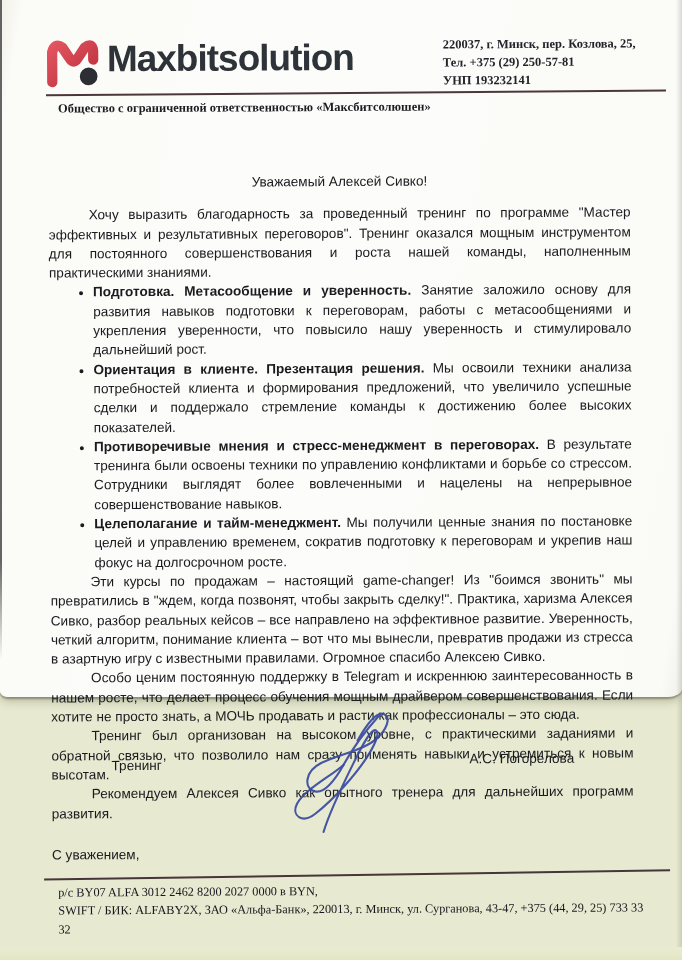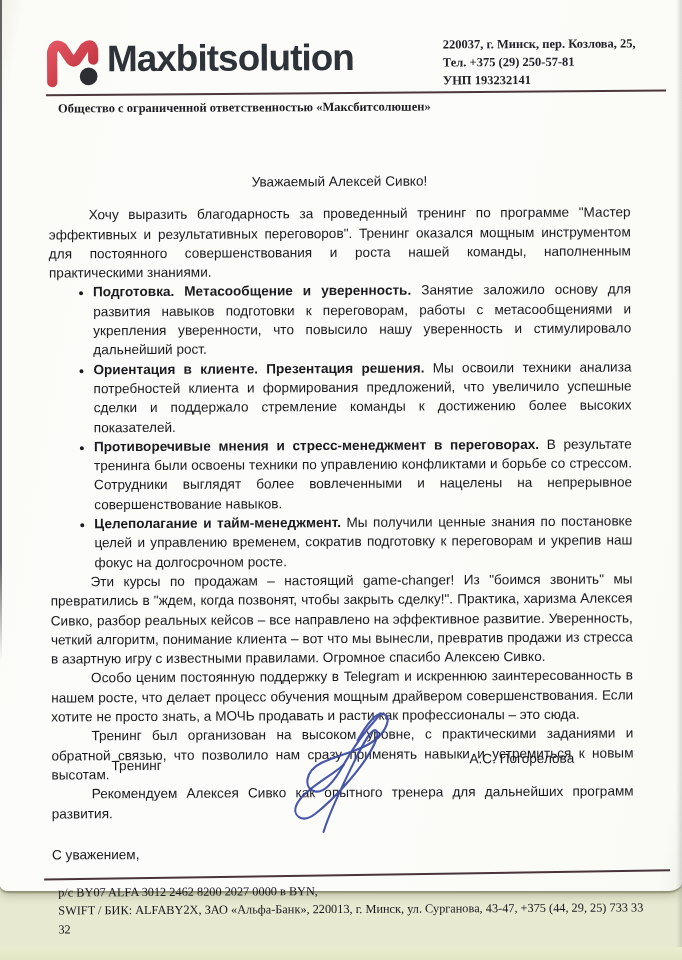--- a/index.html
+++ b/index.html
@@ -3,21 +3,21 @@
 <meta charset="utf-8">
 <style>
   html,body{margin:0;padding:0;}
   body{
     width:682px;height:960px;
     background:#e7ead0;
     font-family:"Liberation Sans",sans-serif;
     overflow:hidden;position:relative;
   }
   .page{
-    position:absolute;left:0;top:0;width:682px;height:891px;
+    position:absolute;left:0;top:0;width:682px;height:697px;
     background:linear-gradient(100deg,#f1f0e8 0%,#fbfbf8 3%,#fcfcfa 50%,#fafaf6 97%,#f1f1ec 100%);
     border-radius:0 0 14px 8px / 0 0 9px 6px;
     box-shadow:0 2px 2px rgba(70,70,45,.45),0 5px 8px rgba(70,70,45,.25);
   }
   .scan-edge-left{
     position:absolute;left:0;top:0;width:2px;height:660px;
     background:linear-gradient(#26262a 85%,rgba(38,38,42,0));
     opacity:.7;
   }
   .scan-shade-right{

